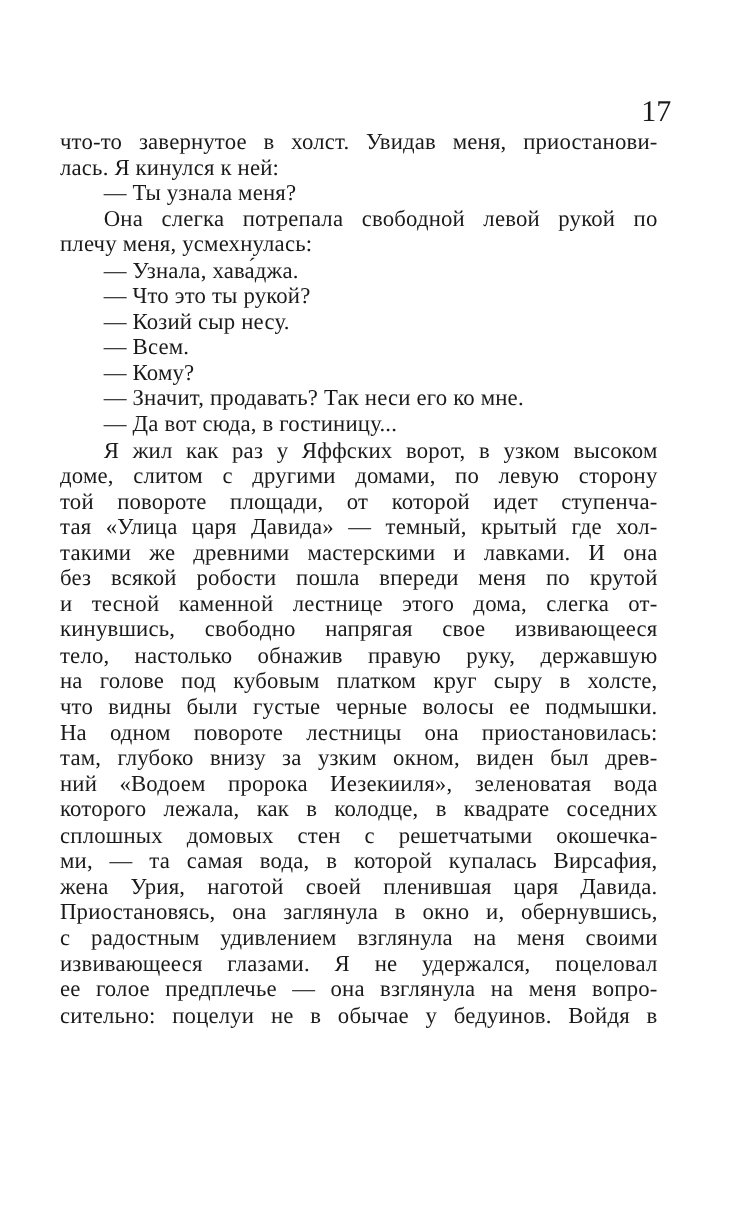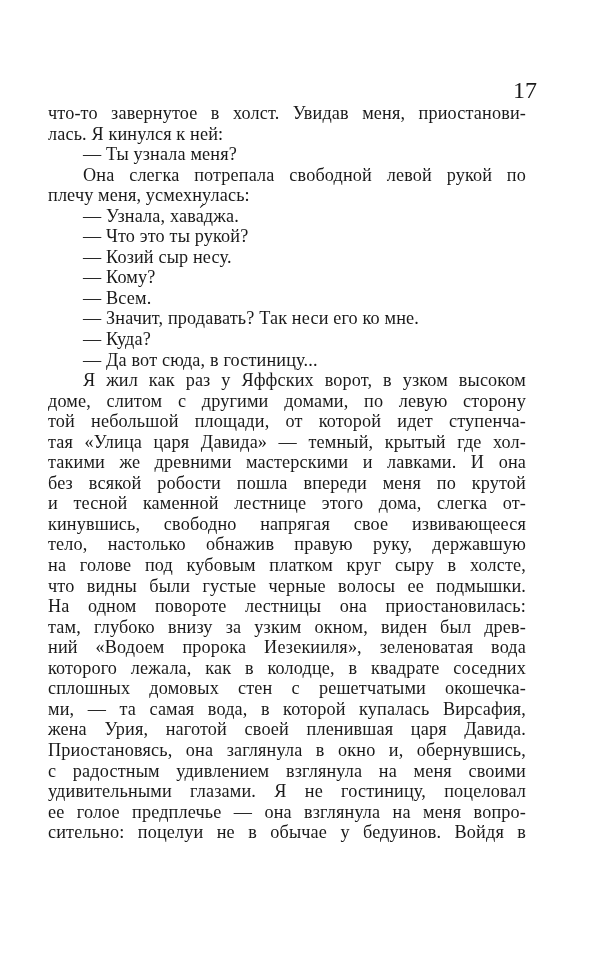--- a/index.html
+++ b/index.html
@@ -53,41 +53,40 @@
 
 <div class="text-block">
   <span class="line">что-то завернутое в холст. Увидав меня, приостанови-</span>
   <span class="line last">лась. Я кинулся к ней:</span>
   <span class="line indent last">— Ты узнала меня?</span>
   <span class="line indent">Она слегка потрепала свободной левой рукой по</span>
   <span class="line last">плечу меня, усмехнулась:</span>
   <span class="line indent last">— Узнала, хава́джа.</span>
   <span class="line indent last">— Что это ты рукой?</span>
   <span class="line indent last">— Козий сыр несу.</span>
+  <span class="line indent last">— Всем.</span>
   <span class="line indent last">— Кому?</span>
-  <span class="line indent last">— Всем.</span>
   <span class="line indent last">— Значит, продавать? Так неси его ко мне.</span>
-  <span class="line indent last">— Куда?</span>
   <span class="line indent last">— Да вот сюда, в гостиницу...</span>
   <span class="line indent">Я жил как раз у Яффских ворот, в узком высоком</span>
   <span class="line">доме, слитом с другими домами, по левую сторону</span>
-  <span class="line">той небольшой площади, от которой идет ступенча-</span>
+  <span class="line">той повороте площади, от которой идет ступенча-</span>
   <span class="line">тая «Улица царя Давида» — темный, крытый где хол-</span>
   <span class="line">такими же древними мастерскими и лавками. И она</span>
   <span class="line">без всякой робости пошла впереди меня по крутой</span>
   <span class="line">и тесной каменной лестнице этого дома, слегка от-</span>
   <span class="line">кинувшись, свободно напрягая свое извивающееся</span>
   <span class="line">тело, настолько обнажив правую руку, державшую</span>
   <span class="line">на голове под кубовым платком круг сыру в холсте,</span>
   <span class="line">что видны были густые черные волосы ее подмышки.</span>
   <span class="line">На одном повороте лестницы она приостановилась:</span>
   <span class="line">там, глубоко внизу за узким окном, виден был древ-</span>
   <span class="line">ний «Водоем пророка Иезекииля», зеленоватая вода</span>
   <span class="line">которого лежала, как в колодце, в квадрате соседних</span>
   <span class="line">сплошных домовых стен с решетчатыми окошечка-</span>
   <span class="line">ми, — та самая вода, в которой купалась Вирсафия,</span>
   <span class="line">жена Урия, наготой своей пленившая царя Давида.</span>
   <span class="line">Приостановясь, она заглянула в окно и, обернувшись,</span>
   <span class="line">с радостным удивлением взглянула на меня своими</span>
-  <span class="line">удивительными глазами. Я не гостиницу, поцеловал</span>
+  <span class="line">извивающееся глазами. Я не удержался, поцеловал</span>
   <span class="line">ее голое предплечье — она взглянула на меня вопро-</span>
   <span class="line">сительно: поцелуи не в обычае у бедуинов. Войдя в</span>
 </div>
 
 </body></html>

